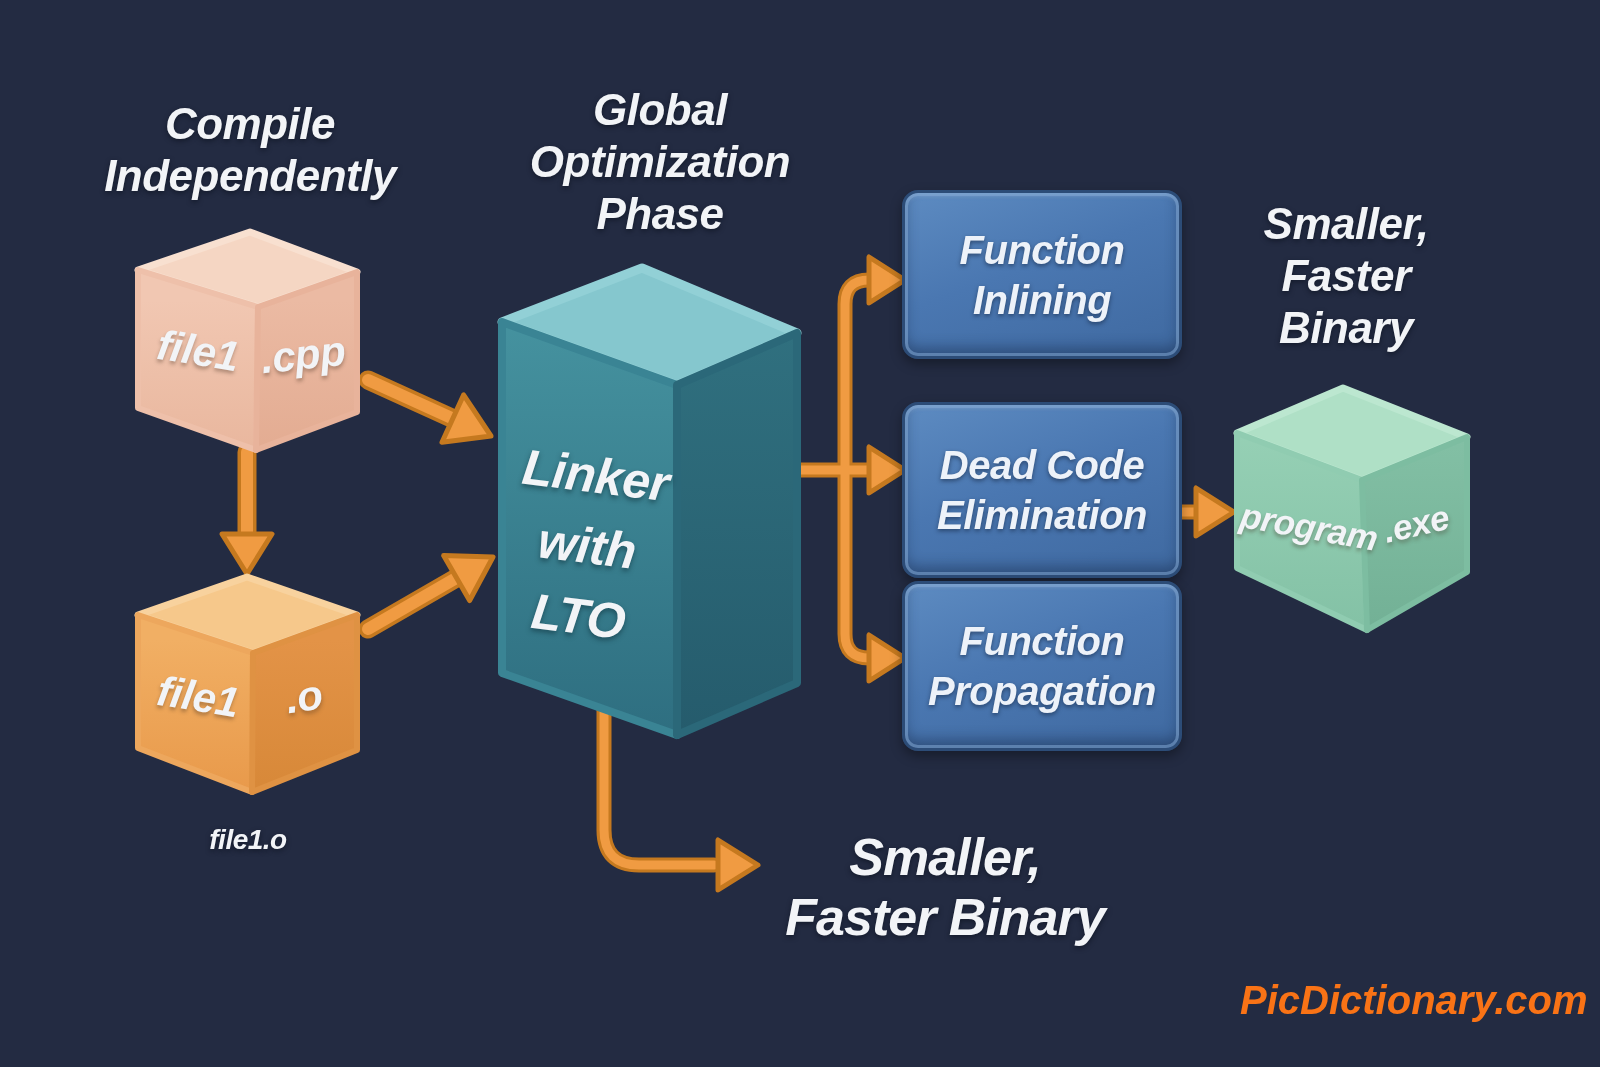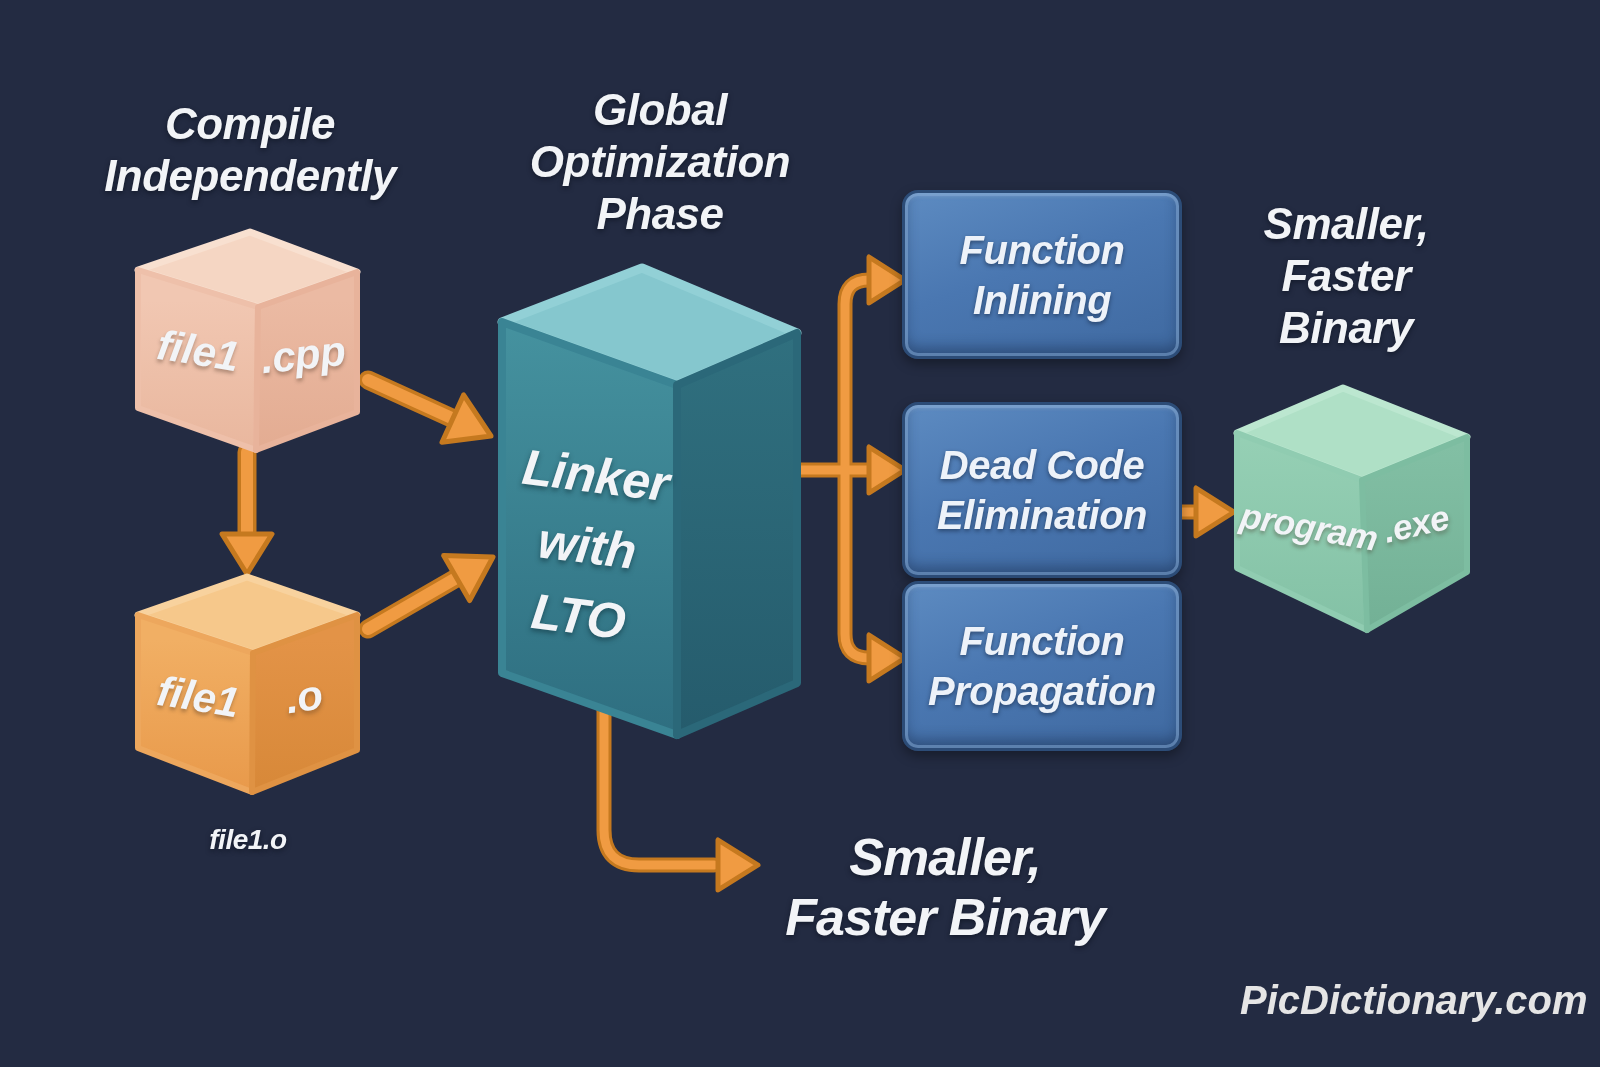--- a/index.html
+++ b/index.html
@@ -27,21 +27,21 @@
     box-shadow:inset 0 0 0 3px rgba(130,167,212,0.55), inset 0 -8px 14px rgba(17,36,66,0.45),
                0 5px 12px rgba(0,0,0,0.35), inset 0 3px 4px rgba(180,205,235,0.35);
     border:3px solid #2c4c77;
     display:flex;align-items:center;justify-content:center;
   }
   .opt-label{
     color:#edf2f9;font-weight:700;font-size:40px;line-height:1.25;text-align:center;
     white-space:pre-line;letter-spacing:-0.5px;text-shadow:0 2px 4px rgba(10,22,44,0.5);
   }
   .watermark{
-    position:absolute;color:#e5e5e5;font-weight:600;font-size:40px;
+    position:absolute;color:#f97316;font-weight:600;font-size:40px;
     text-align:center;letter-spacing:0;
   }
 </style>
 </head>
 <body>
 
 <div id="canvas">
 
   <svg width="1600" height="1067" viewBox="0 0 1600 1067">
     <defs>

